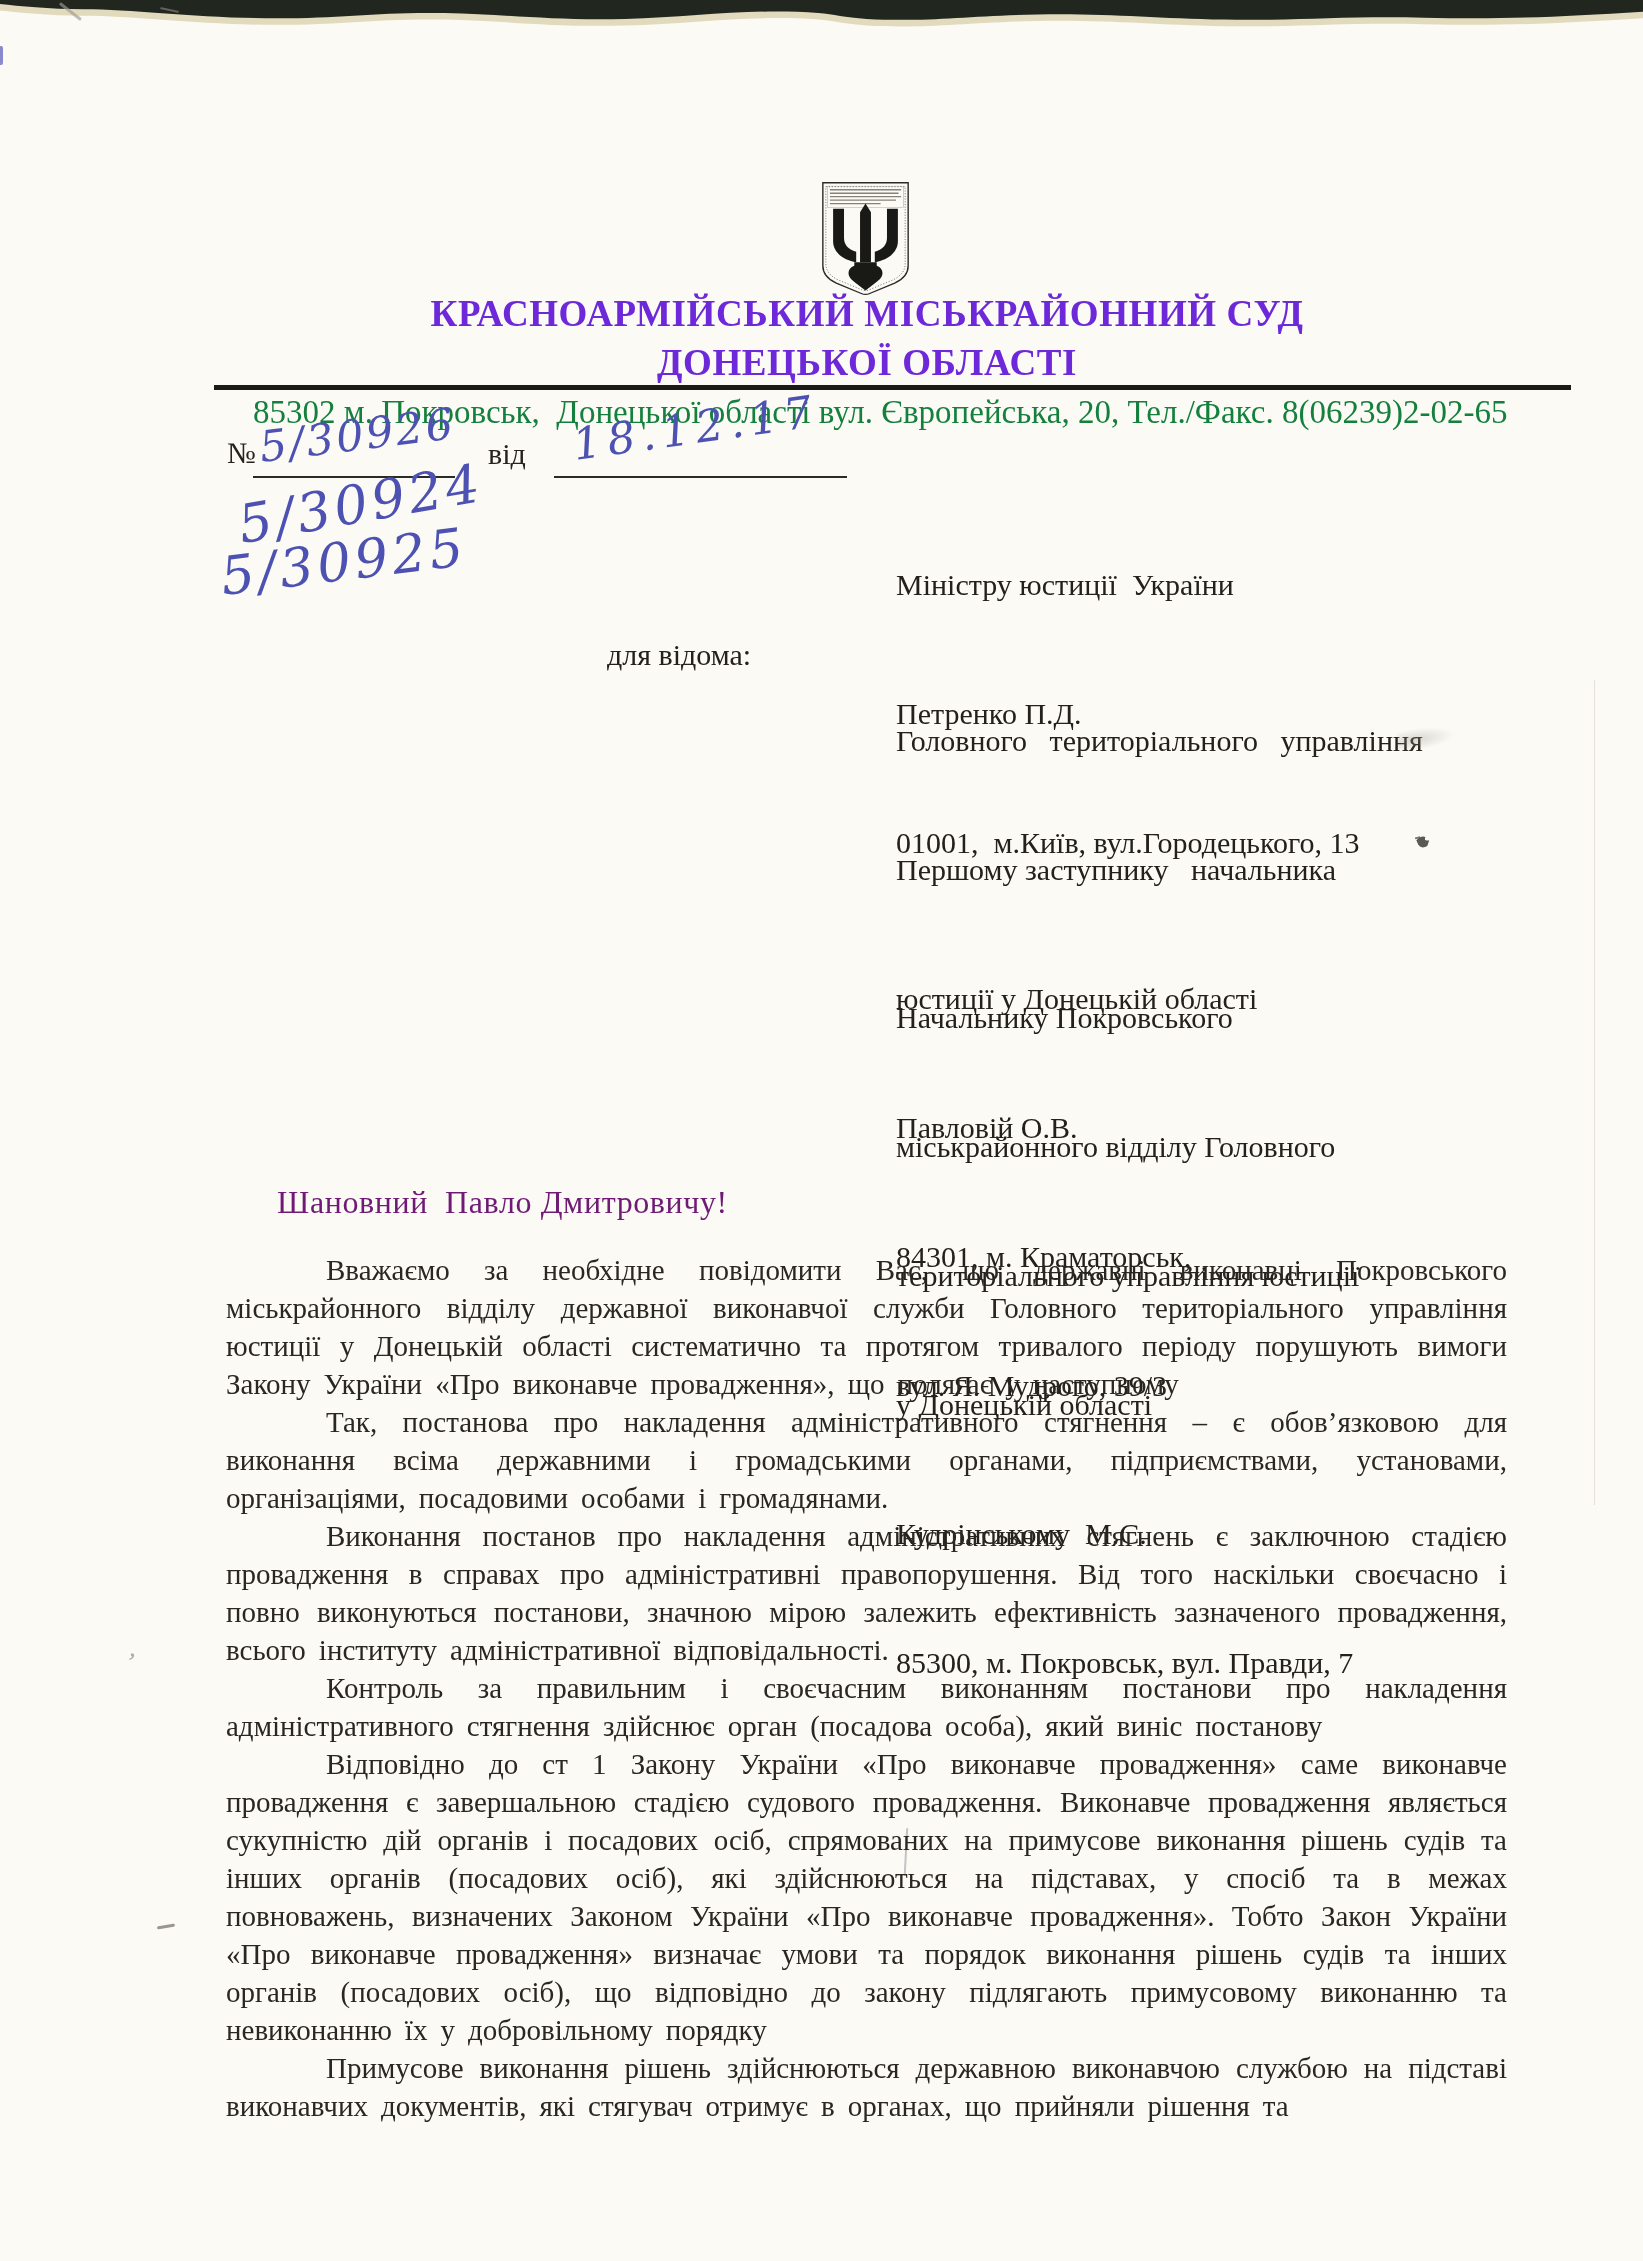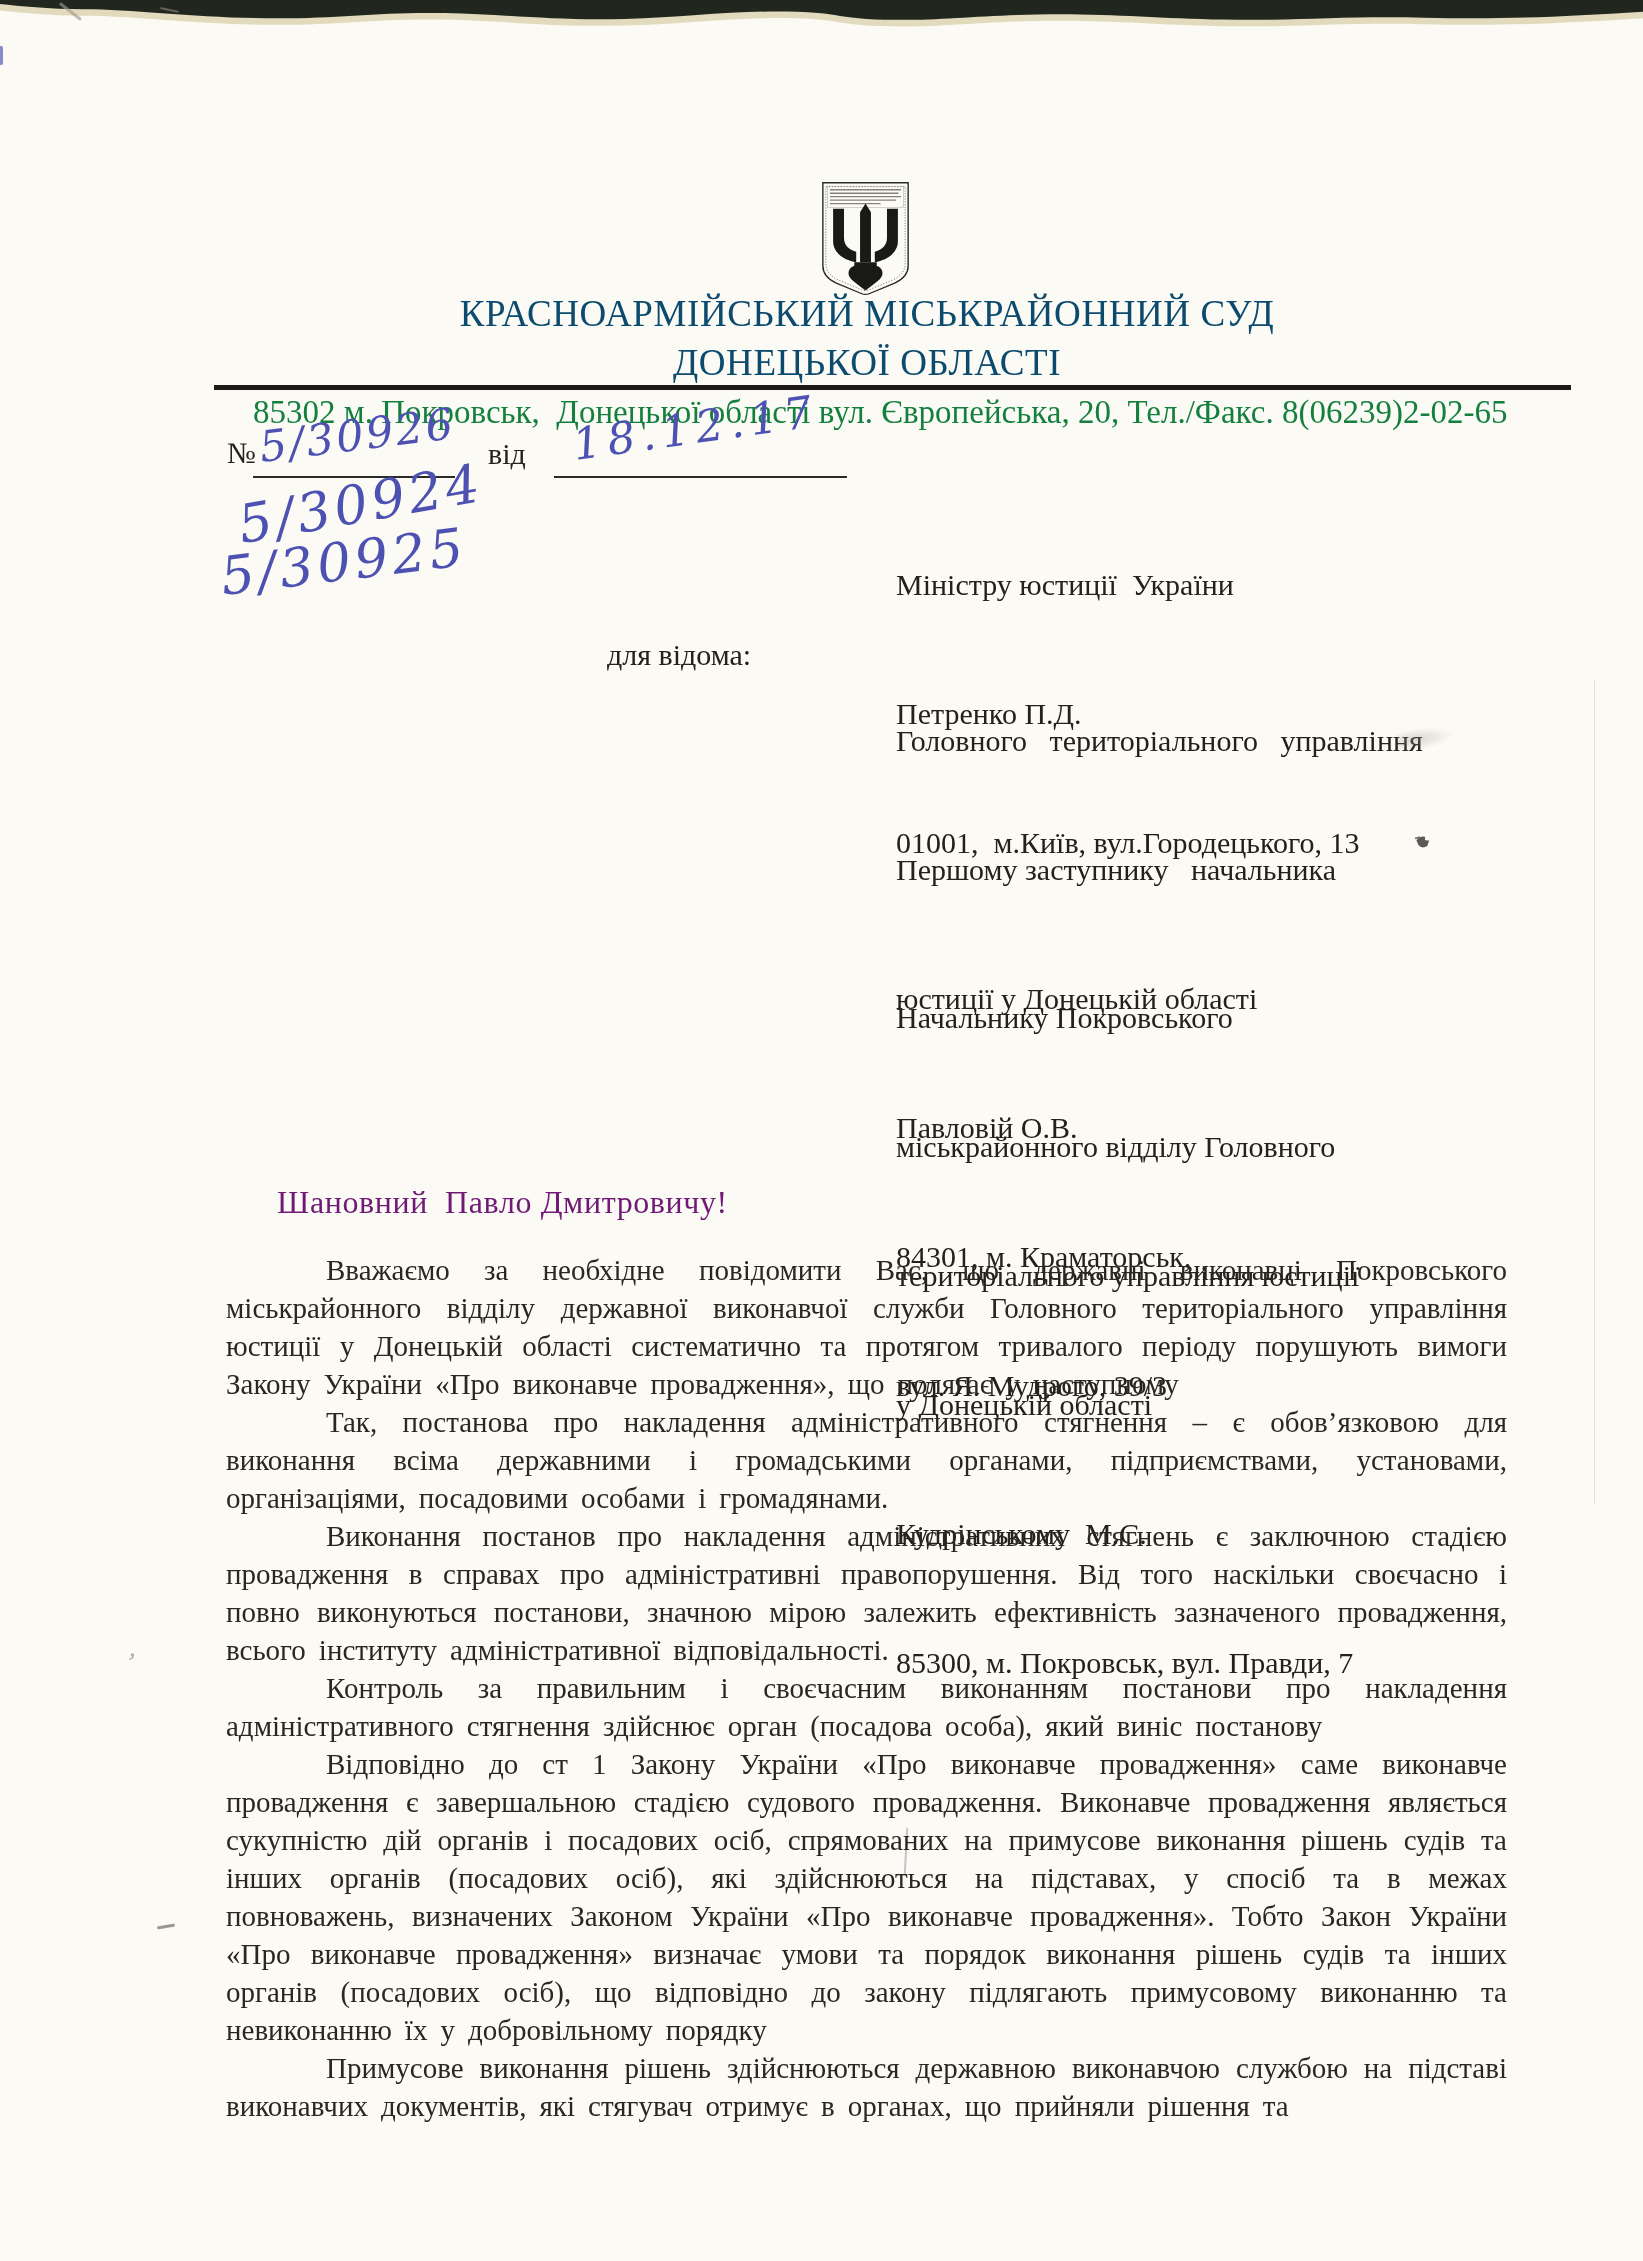--- a/index.html
+++ b/index.html
@@ -20,22 +20,22 @@
   .smudge{left:1397px;top:727px;width:58px;height:22px;background:radial-gradient(ellipse at 30% 50%, #9b968c 0%, rgba(155,150,140,0) 70%);opacity:.35;transform:rotate(-8deg);}
   .ink-blot{left:1415px;top:830px;width:22px;height:20.6px;}
   .comma-mark{left:126px;top:1647px;font-size:27px;color:#7d7a73;opacity:.6;transform:rotate(14deg);}
   .dash-mark{left:157px;top:1925px;width:18px;height:3.2px;background:#6f6c65;opacity:.7;transform:rotate(-10deg);border-radius:1.9px;}
   .v-streak{left:1594px;top:680px;width:1.3px;height:825px;background:#dcd9d0;opacity:.8;}
   .pen-squiggle{left:905px;top:1828px;width:1.9px;height:46px;background:#8d8b95;opacity:.5;transform:rotate(3deg);border-radius:1.3px;}
   
   .emblem{left:819px;top:181px;width:93px;height:116px;}
   .court-title{
     left:226px;top:289px;width:1282px;
-    text-align:center;font-weight:normal;font-size:37px;line-height:49px;
-    letter-spacing:0.6px;color:#0c4a6e;
+    text-align:center;font-weight:bold;font-size:37px;line-height:49px;
+    letter-spacing:0.6px;color:#6d28d9;
   }
   .head-rule{left:214px;top:385px;width:1357px;height:4.5px;background:#1b1a17;}
   .address-line{left:226px;top:394px;width:1327px;font-size:33px;color:#15803d;white-space:pre-wrap;margin-left:27px;}
   .no-label{left:227px;top:436px;font-size:30px;}
   .vid-label{left:488px;top:437px;font-size:30px;}
   .u-line{height:1.9px;background:#2a2a27;}
   .u1{left:253px;top:476px;width:202px;}
   .u2{left:554px;top:476px;width:293px;}
   
   .hw{font-family:"DejaVu Serif", serif;font-style:italic;color:#4d52b2;white-space:nowrap;}

